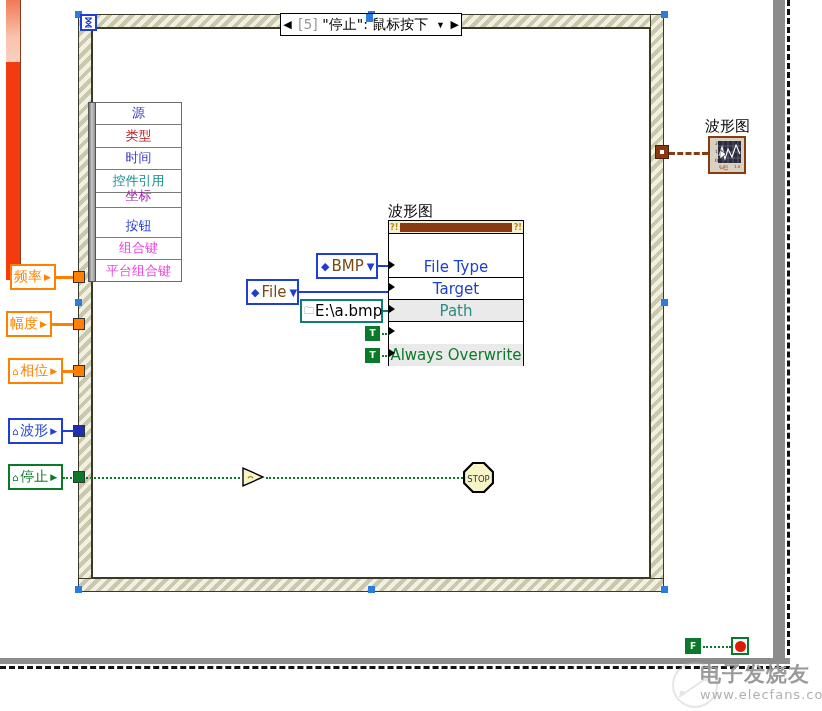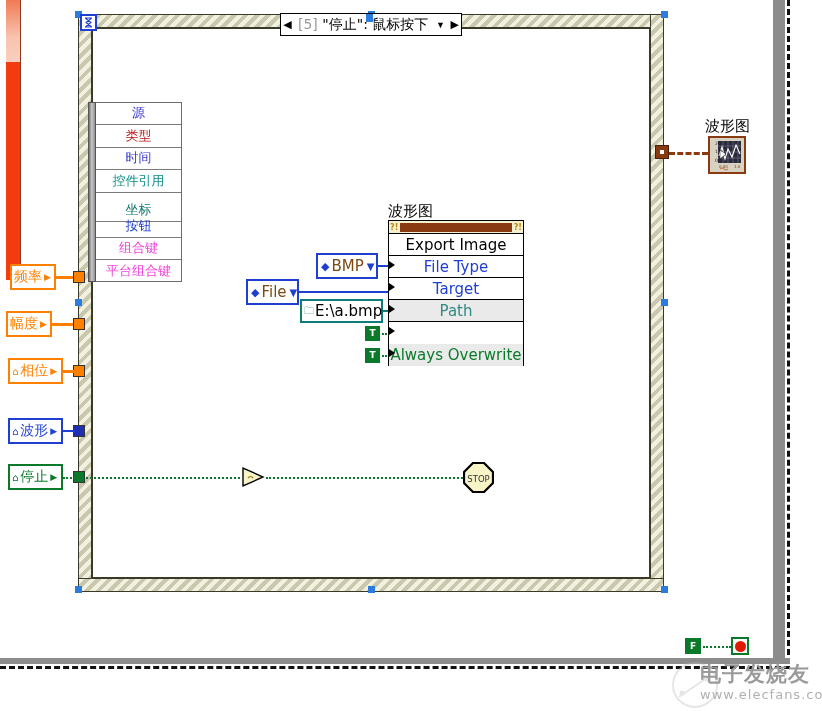--- a/index.html
+++ b/index.html
@@ -202,21 +202,21 @@
   <span class="sel-arrow">▶</span>
 </div>
 <div class="abs" id="evt-sel-cursor"></div>
 
 <div class="abs" id="edn"></div>
 <div class="abs" id="edn-bar"></div>
 <div class="edn-row" style="top:102.5px;color:#3333cc">源</div>
 <div class="edn-row" style="top:125px;color:#b91c1c">类型</div>
 <div class="edn-row" style="top:147.5px;color:#3333cc">时间</div>
 <div class="edn-row" style="top:170px;color:#118f88">控件引用</div>
-<div class="edn-row" style="top:199px;color:#0f766e">坐标</div>
+<div class="edn-row" style="top:185px;color:#a21caf">坐标</div>
 <div class="edn-row" style="top:215px;color:#1f3fd0">按钮</div>
 <div class="edn-row" style="top:237.5px;color:#ee44dd">组合键</div>
 <div class="edn-row last" style="top:260px;color:#ee44dd">平台组合键</div>
 
 <div class="term" style="left:10px;top:264px;width:46px;border-color:#ff8000;color:#ff8000">
   <span class="lbl">频率</span>
   <span class="tri">▶</span>
 </div>
 <div class="tnode" style="left:73px;top:271px;background:#ff8000"></div>
 <div class="wire" style="left:56px;top:276px;width:17px;height:3px"></div>
@@ -299,21 +299,20 @@
 <div class="wire-green" style="left:382px;top:333px;width:9px"></div>
 <div class="wire-green" style="left:382px;top:355px;width:9px"></div>
 
 <div class="abs" id="inv-label">波形图</div>
 <div class="abs" id="inv">
   <div id="inv-hdr">
     <span class="ref">?!</span>
     <span class="bar"></span>
     <span class="ref">?!</span>
   </div>
-  <div class="inv-row" style="top:13px;color:#000">Export Image</div>
   <div class="inv-row" style="top:35px;color:#1f3fd0">File Type</div>
   <div class="inv-row" style="top:57px;color:#1f3fd0">Target</div>
   <div class="inv-row shade" style="top:79px;color:#2e8b84">Path</div>
   <div class="inv-row shade last" style="top:123px;color:#0a7a2a">Always Overwrite</div>
 </div>
 <div class="ptri abs" style="left:389px;top:261px"></div>
 <div class="ptri abs" style="left:389px;top:283px"></div>
 <div class="ptri abs" style="left:389px;top:305px"></div>
 <div class="ptri abs" style="left:389px;top:327px"></div>
 <div class="ptri abs" style="left:389px;top:349px"></div>

